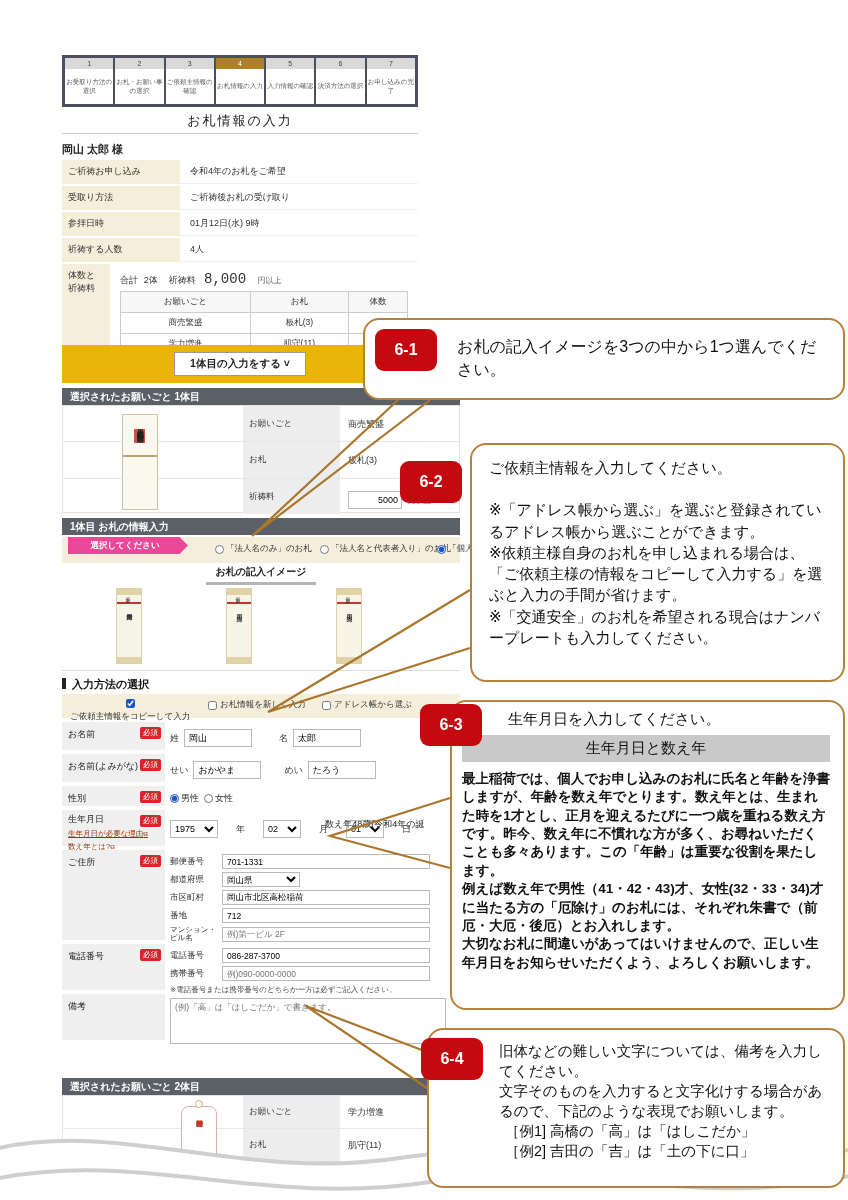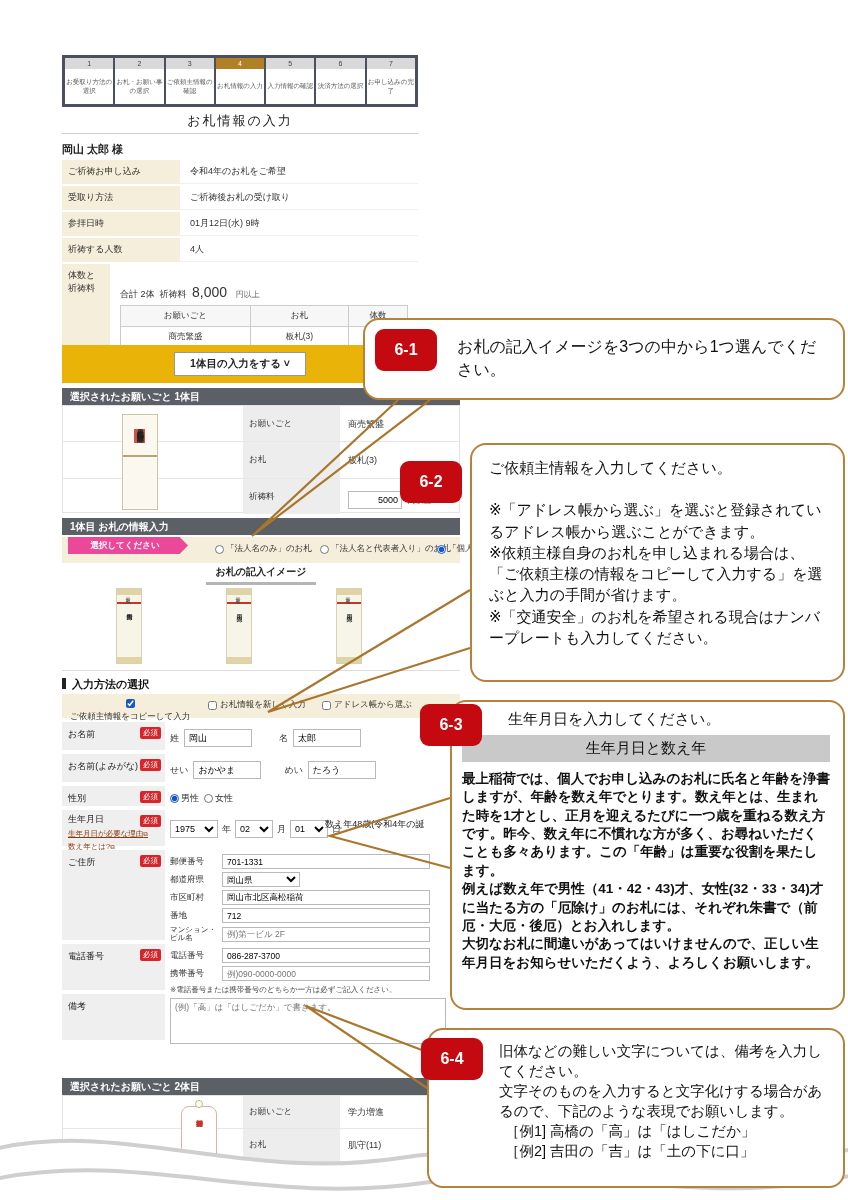--- a/index.html
+++ b/index.html
@@ -19,21 +19,21 @@
   
   .pgtitle{left:62px;top:112px;width:356px;text-align:center;font-size:13px;color:#222;letter-spacing:2px;}
   .titlehr{left:62px;top:133px;width:356px;border-top:1px solid #cfcfcf;height:0;}
   .custname{left:62px;top:142px;font-size:11px;font-weight:bold;color:#222;}
 
   
   .summary{left:62px;top:160px;width:356px;font-size:9px;}
   .srow{display:flex;margin-bottom:2px;}
   .srow .sl{width:118px;background:#f5eedb;padding:5px 6px;box-sizing:border-box;color:#333;}
   .srow .sv{flex:1;padding:5px 10px;border-bottom:1px solid #f0f0f0;}
-  .totline{font-size:9px;margin:15px 0 4px;}
+  .totline{font-size:9px;margin:2px 0 4px;font-family:Liberation Mono, monospace;}
   .totline .big{font-size:14px;margin:0 3px;}
   .ntable{border-collapse:collapse;width:288px;}
   .ntable th,.ntable td{border:1px solid #ccc;font-size:8.5px;text-align:center;
                         padding:4px 2px;font-weight:normal;color:#333;}
   .ntable th{background:#f7f7f7;}
 
   
   .banner{left:62px;top:345px;width:356px;height:38px;background:#eab308;
           display:flex;align-items:center;justify-content:center;}
   .banner button{width:132px;height:24px;background:#fff;border:1px solid #999;
@@ -343,21 +343,21 @@
       </label>
   </div>
 </div>
 <div class="abs frow" style="top:810px;height:36px;">
   <div class="fl" style="padding-top:3px;">
     <span>生年月日</span><span class="req">必須</span>
     <span class="flink"><span>生年月日が必要な理由</span><span class="ic">⧉</span></span>
     <span class="flink"><span>数え年とは?</span><span class="ic">⧉</span></span>
   </div>
   <div class="fc">
-    <div class="inline" style="margin-top:6px;gap:4px;">
+    <div class="inline" style="margin-top:6px;gap:18px;">
       <select style="width:48px;"><option>1975</option></select>
       <span>年</span>
       <select style="width:38px;"><option>02</option></select>
       <span>月</span>
       <select style="width:38px;"><option>01</option></select>
       <span>日</span>
     </div>
     <span class="bnote">数え年48歳(令和4年の誕</span>
   </div>
 </div>

